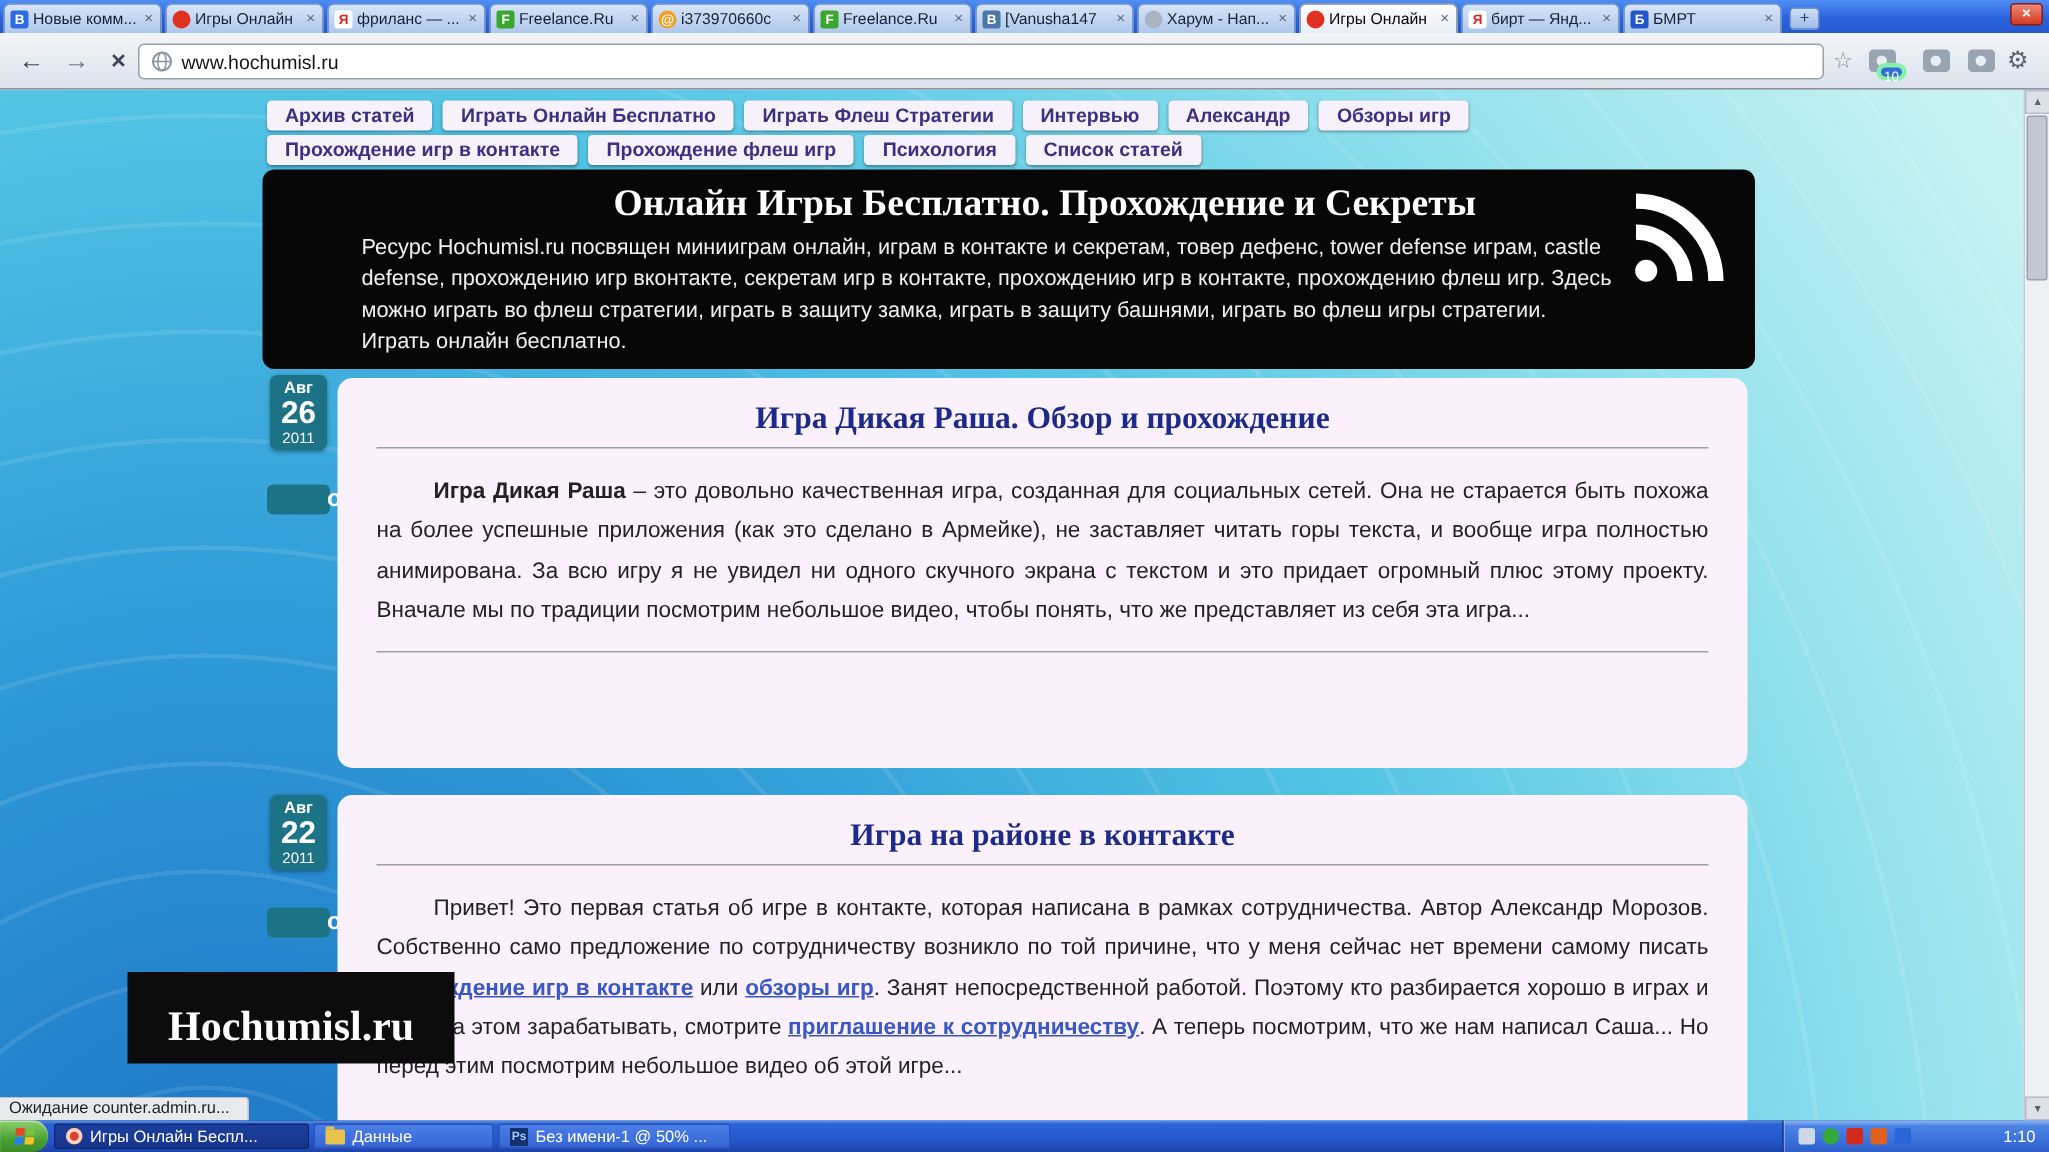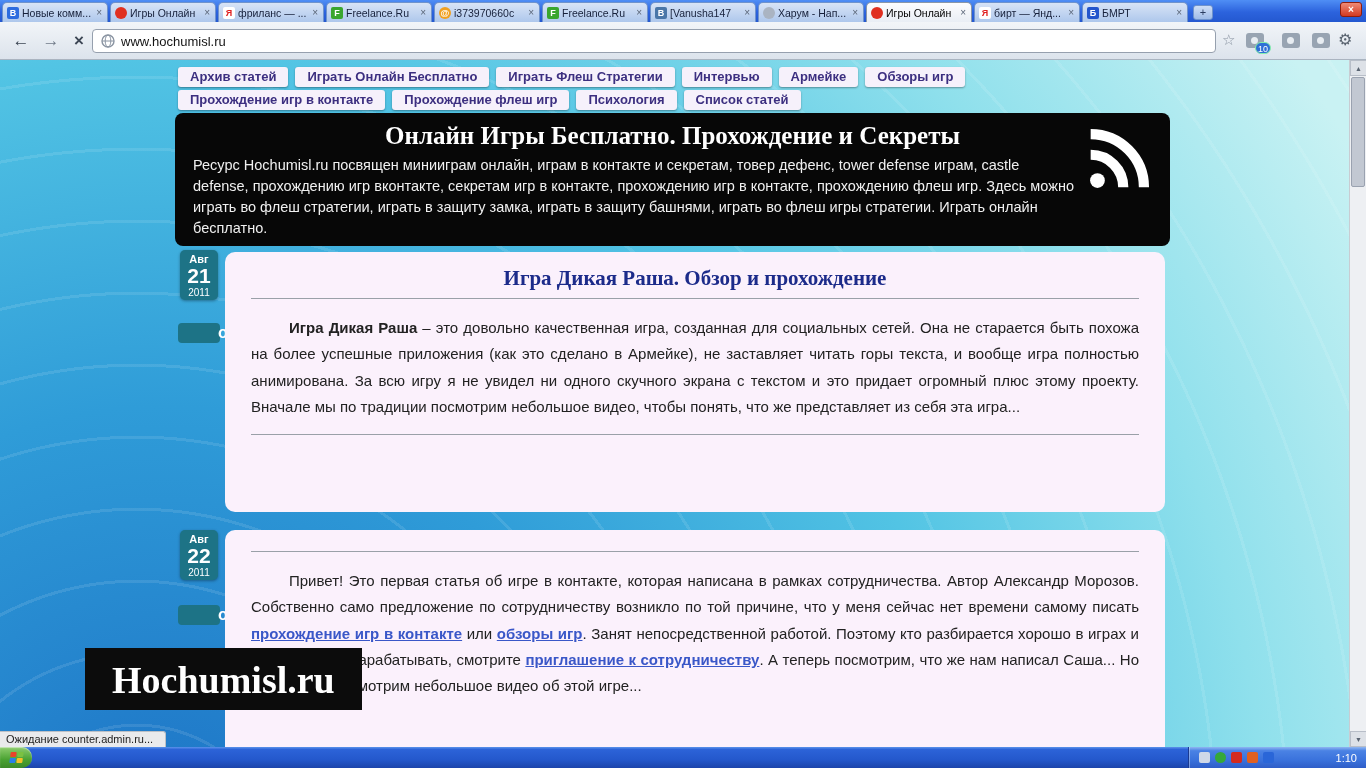--- a/index.html
+++ b/index.html
@@ -30,35 +30,35 @@
   .navbtn { position:absolute; top:6px; width:26px; height:26px; text-align:center; line-height:26px;
     font-size:17px; font-weight:bold; color:#3c4654; border-radius:4px; }
   .navbtn.fwd { color:#707a88; }
   .omnibox { position:absolute; left:92px; top:7px; width:1124px; height:24px; background:#fff;
     border:1px solid #96a0ae; border-radius:4px; display:flex; align-items:center; padding:0 8px; gap:6px; }
   .urltext { font-size:13px; color:#141414; }
   .star { position:absolute; left:1222px; top:9px; font-size:15px; color:#8a94a2; }
   .tbicon { position:absolute; top:11px; width:18px; height:15px; background:#98a4b2; border-radius:3px; }
   .tbicon .lens { position:absolute; left:5px; top:4px; width:7px; height:7px; background:#e8edf2; border-radius:50%; }
   .tbadge { position:absolute; right:-7px; bottom:-6px; min-width:14px; height:12px; background:#2f6fd6; color:#fff;
-    border-radius:7px; font-size:9px; line-height:12px; text-align:left; padding:0 2px; border:1px solid #86efac; }
+    border-radius:7px; font-size:9px; line-height:12px; text-align:left; padding:0 2px; border:3px solid #86efac; }
   .wrench { position:absolute; left:1338px; top:8px; font-size:16px; color:#5a6470; }
 
   
   .page { position:absolute; left:0; top:60px; width:1366px; height:687px; overflow:hidden;
     background:
       repeating-radial-gradient(circle at 10% 118%, rgba(255,255,255,0.10) 0 3px, rgba(255,255,255,0) 3px 72px),
       radial-gradient(circle at 12% 118%, #1b6fc4 0%, #2f9cd8 32%, #52c4e4 56%, #8fe0ec 76%, #c9f2f3 96%); }
 
   .navrow { position:absolute; left:178px; display:flex; gap:7px; }
   .row1 { top:7px; } .row2 { top:30px; }
   .chip { height:20px; padding:2px 12px 0; background:#f6f1fb; border-radius:3px; font-size:13px; font-weight:bold;
     color:#3c2f80; box-shadow:0 1px 2px rgba(0,0,0,0.35); white-space:nowrap; cursor:pointer; }
 
-  .siteheader { position:absolute; left:175px; top:53px; width:995px; height:133px; background:#070707; border-radius:8px; }
+  .siteheader { position:absolute; left:175px; top:53px; width:995px; height:133px; background:#070707; border-radius:8px;padding-left:48px; }
   .sitetitle { padding-top:9px; text-align:center; font-family:"Liberation Serif","DejaVu Serif",serif;
     font-size:25px; font-weight:bold; color:#fff; }
   .sitedesc { margin:5px 95px 0 18px; font-size:14.5px; line-height:1.44; color:#f0f0f0; }
   .rss { position:absolute; right:14px; top:12px; width:74px; height:68px; }
 
   .datebox { position:absolute; left:180px; width:38px; background:#1d7386; color:#fff; text-align:center;
     border-radius:5px; padding:3px 0 2px; box-shadow:0 1px 3px rgba(0,0,0,0.35); }
   .d-m { font-size:11px; font-weight:bold; } .d-d { font-size:21px; font-weight:bold; line-height:1.05; }
   .d-y { font-size:10px; }
   .otzyv { position:absolute; left:178px; width:42px; height:20px; background:#1d7386; color:#fff; font-size:16px;
@@ -73,21 +73,21 @@
   .post-body { margin-top:16px; font-size:15px; line-height:1.75; color:#222; text-align:justify; text-indent:38px; }
   .post-body b { font-weight:bold; }
   .blink { color:#3a57c8; font-weight:bold; text-decoration:underline; cursor:pointer; }
   .more { margin-top:14px; font-size:15px; color:#333; }
   .more .mlink { color:#3a57c8; font-weight:bold; cursor:pointer; text-decoration:none; }
   .rule2 { border:none; border-top:1px solid #9aa0a8; margin-top:14px; }
   .post-footer { margin-top:3px; font-size:12px; color:#8a8f98; }
   .flink { color:#7b7ec6; cursor:pointer; }
 
   .watermark { position:absolute; left:85px; top:588px; background:#0c0c0c; color:#fff;
-    font-family:"Liberation Serif","DejaVu Serif",serif; font-weight:bold; font-size:38px; padding:10px 27px 8px; }
+    font-family:"Liberation Serif","DejaVu Serif",serif; font-weight:bold; font-size:28px; padding:21px 27px 8px; }
 
   .statusbubble { position:absolute; left:0; bottom:0; background:#e9eaec; border:1px solid #bcc0c6;
     border-left:none; border-bottom:none; border-top-right-radius:3px; font-size:11px; color:#222; padding:1px 12px 2px 6px; }
 
   .scroll { position:absolute; right:0; top:0; bottom:0; width:17px; background:#eef0f3; border-left:1px solid #c8ccd2; }
   .sb-btn { position:absolute; left:0; width:17px; height:16px; background:#dde1e7; color:#5a6472; font-size:7px;
     text-align:center; line-height:16px; border:1px solid #b8bec8; }
   .sb-up { top:0; } .sb-dn { bottom:0; }
   .sb-thumb { position:absolute; top:17px; left:1px; width:14px; height:110px; background:#c2c8d2;
     border:1px solid #9aa2b0; border-radius:2px; }
@@ -207,21 +207,21 @@
   <div class="wrench">⚙</div>
 </div>
 
 <div class="page">
 
   <div class="navrow row1">
     <span class="chip">Архив статей</span>
     <span class="chip">Играть Онлайн Бесплатно</span>
     <span class="chip">Играть Флеш Стратегии</span>
     <span class="chip">Интервью</span>
-    <span class="chip">Армейке</span>
+    <span class="chip">Александр</span>
     <span class="chip">Обзоры игр</span>
   </div>
   <div class="navrow row2">
     <span class="chip">Прохождение игр в контакте</span>
     <span class="chip">Прохождение флеш игр</span>
     <span class="chip">Психология</span>
     <span class="chip">Список статей</span>
   </div>
 
   <div class="siteheader">
@@ -229,21 +229,21 @@
     <div class="sitedesc">Ресурс Hochumisl.ru посвящен минииграм онлайн, играм в контакте и секретам, товер дефенс, tower defense играм, castle defense, прохождению игр вконтакте, секретам игр в контакте, прохождению игр в контакте, прохождению флеш игр. Здесь можно играть во флеш стратегии, играть в защиту замка, играть в защиту башнями, играть во флеш игры стратегии. Играть онлайн бесплатно.</div>
     <svg class="rss" viewBox="0 0 24 24">
       <circle cx="4.4" cy="19.6" r="2.6" fill="#ffffff"></circle>
       <path d="M2 10.5 A 11.5 11.5 0 0 1 13.5 22" fill="none" stroke="#ffffff" stroke-width="3.6"></path>
       <path d="M2 3.2 A 18.8 18.8 0 0 1 20.8 22" fill="none" stroke="#ffffff" stroke-width="3.6"></path>
     </svg>
   </div>
 
   <div class="datebox" style="top:190px;">
     <div class="d-m">Авг</div>
-    <div class="d-d">21</div>
+    <div class="d-d">26</div>
     <div class="d-y">2011</div>
   </div>
   <div class="otzyv" style="top:263px;">отзыв</div>
 
   <div class="post post1">
     <div class="post-title">Игра Дикая Раша. Обзор и прохождение</div>
     <hr class="rule">
     <div class="post-body">
       <b>Игра Дикая Раша</b><span> – это довольно качественная игра, созданная для социальных сетей. Она не старается быть похожа на более успешные приложения (как это сделано в Армейке), не заставляет читать горы текста, и вообще игра полностью анимирована. За всю игру я не увидел ни одного скучного экрана с текстом и это придает огромный плюс этому проекту. Вначале мы по традиции посмотрим небольшое видео, чтобы понять, что же представляет из себя эта игра...</span>
     </div>
@@ -251,20 +251,21 @@
   </div>
 
   <div class="datebox" style="top:470px;">
     <div class="d-m">Авг</div>
     <div class="d-d">22</div>
     <div class="d-y">2011</div>
   </div>
   <div class="otzyv" style="top:545px;">отзыв</div>
 
   <div class="post post2">
+    <div class="post-title">Игра на районе в контакте</div>
     <hr class="rule">
     <div class="post-body">
       <span>Привет! Это первая статья об игре в контакте, которая написана в рамках сотрудничества. Автор Александр Морозов. Собственно само предложение по сотрудничеству возникло по той причине, что у меня сейчас нет времени самому писать </span><span class="blink">прохождение игр в контакте</span><span> или </span><span class="blink">обзоры игр</span><span>. Занят непосредственной работой. Поэтому кто разбирается хорошо в играх и хочет на этом зарабатывать, смотрите </span><span class="blink">приглашение к  сотрудничеству</span><span>. А теперь посмотрим, что же нам написал Саша... Но перед этим посмотрим небольшое видео об этой игре...</span>
     </div>
   </div>
 
   <div class="watermark">Hochumisl.ru</div>
 
   <div class="scroll">
     <div class="sb-btn sb-up">▲</div>
@@ -277,20 +278,34 @@
 
 <div class="taskbar">
   <div class="startbtn">
     <span class="flag">
       <span style="background:#e8442c;"></span>
         <span style="background:#7ac142;"></span>
       <span style="background:#2a7fe8;"></span>
         <span style="background:#f5c028;"></span>
     </span>
   </div>
+  <div class="taskitems">
+    <div class="titem t1 pressed">
+      <span class="ic-chrome"></span>
+      <span>Игры Онлайн Беспл...</span>
+    </div>
+    <div class="titem t2">
+      <span class="ic-folder"></span>
+      <span>Данные</span>
+    </div>
+    <div class="titem t3">
+      <span class="ic-ps">Ps</span>
+      <span>Без имени-1 @ 50% ...</span>
+    </div>
+  </div>
   <div class="tray">
     <span class="trayicon" style="background:#cfd8e8;"></span>
     <span class="trayicon" style="background:#35a83a;border-radius:50%;"></span>
     <span class="trayicon" style="background:#d42a1e;"></span>
     <span class="trayicon" style="background:#e06020;"></span>
     <span class="trayicon" style="background:#2a66d8;"></span>
     <span class="clock">1:10</span>
   </div>
 </div>
 

